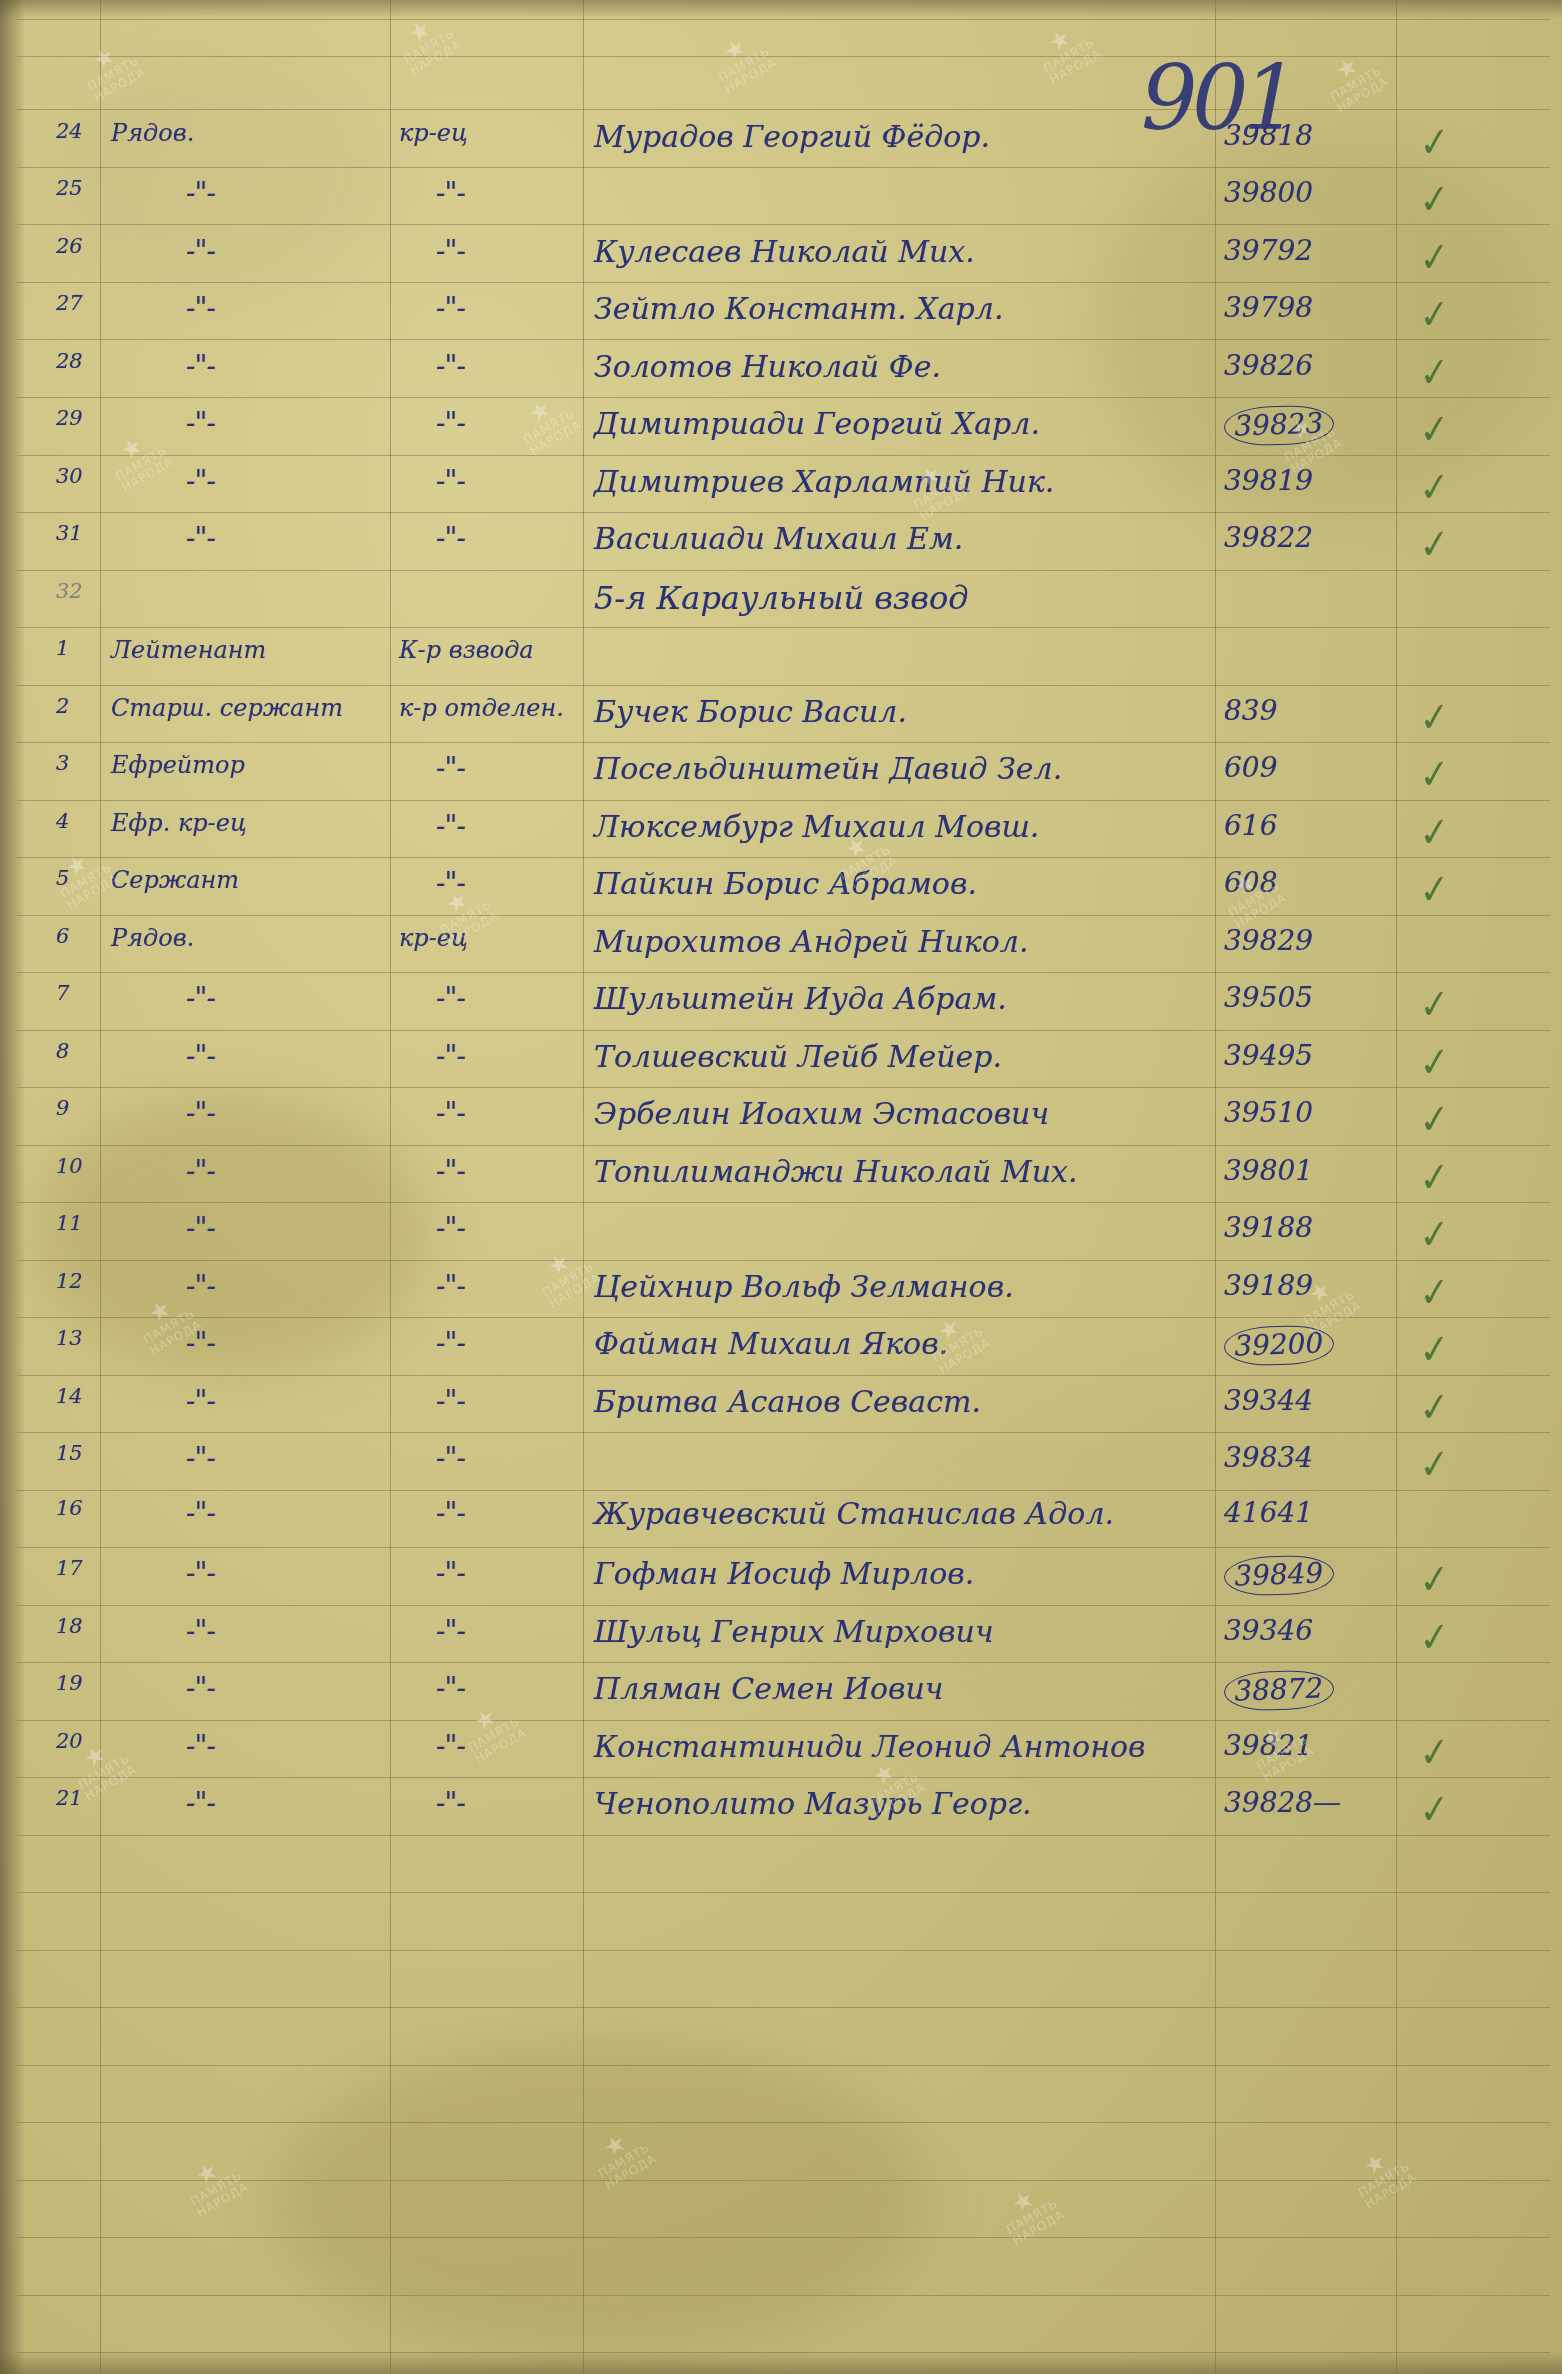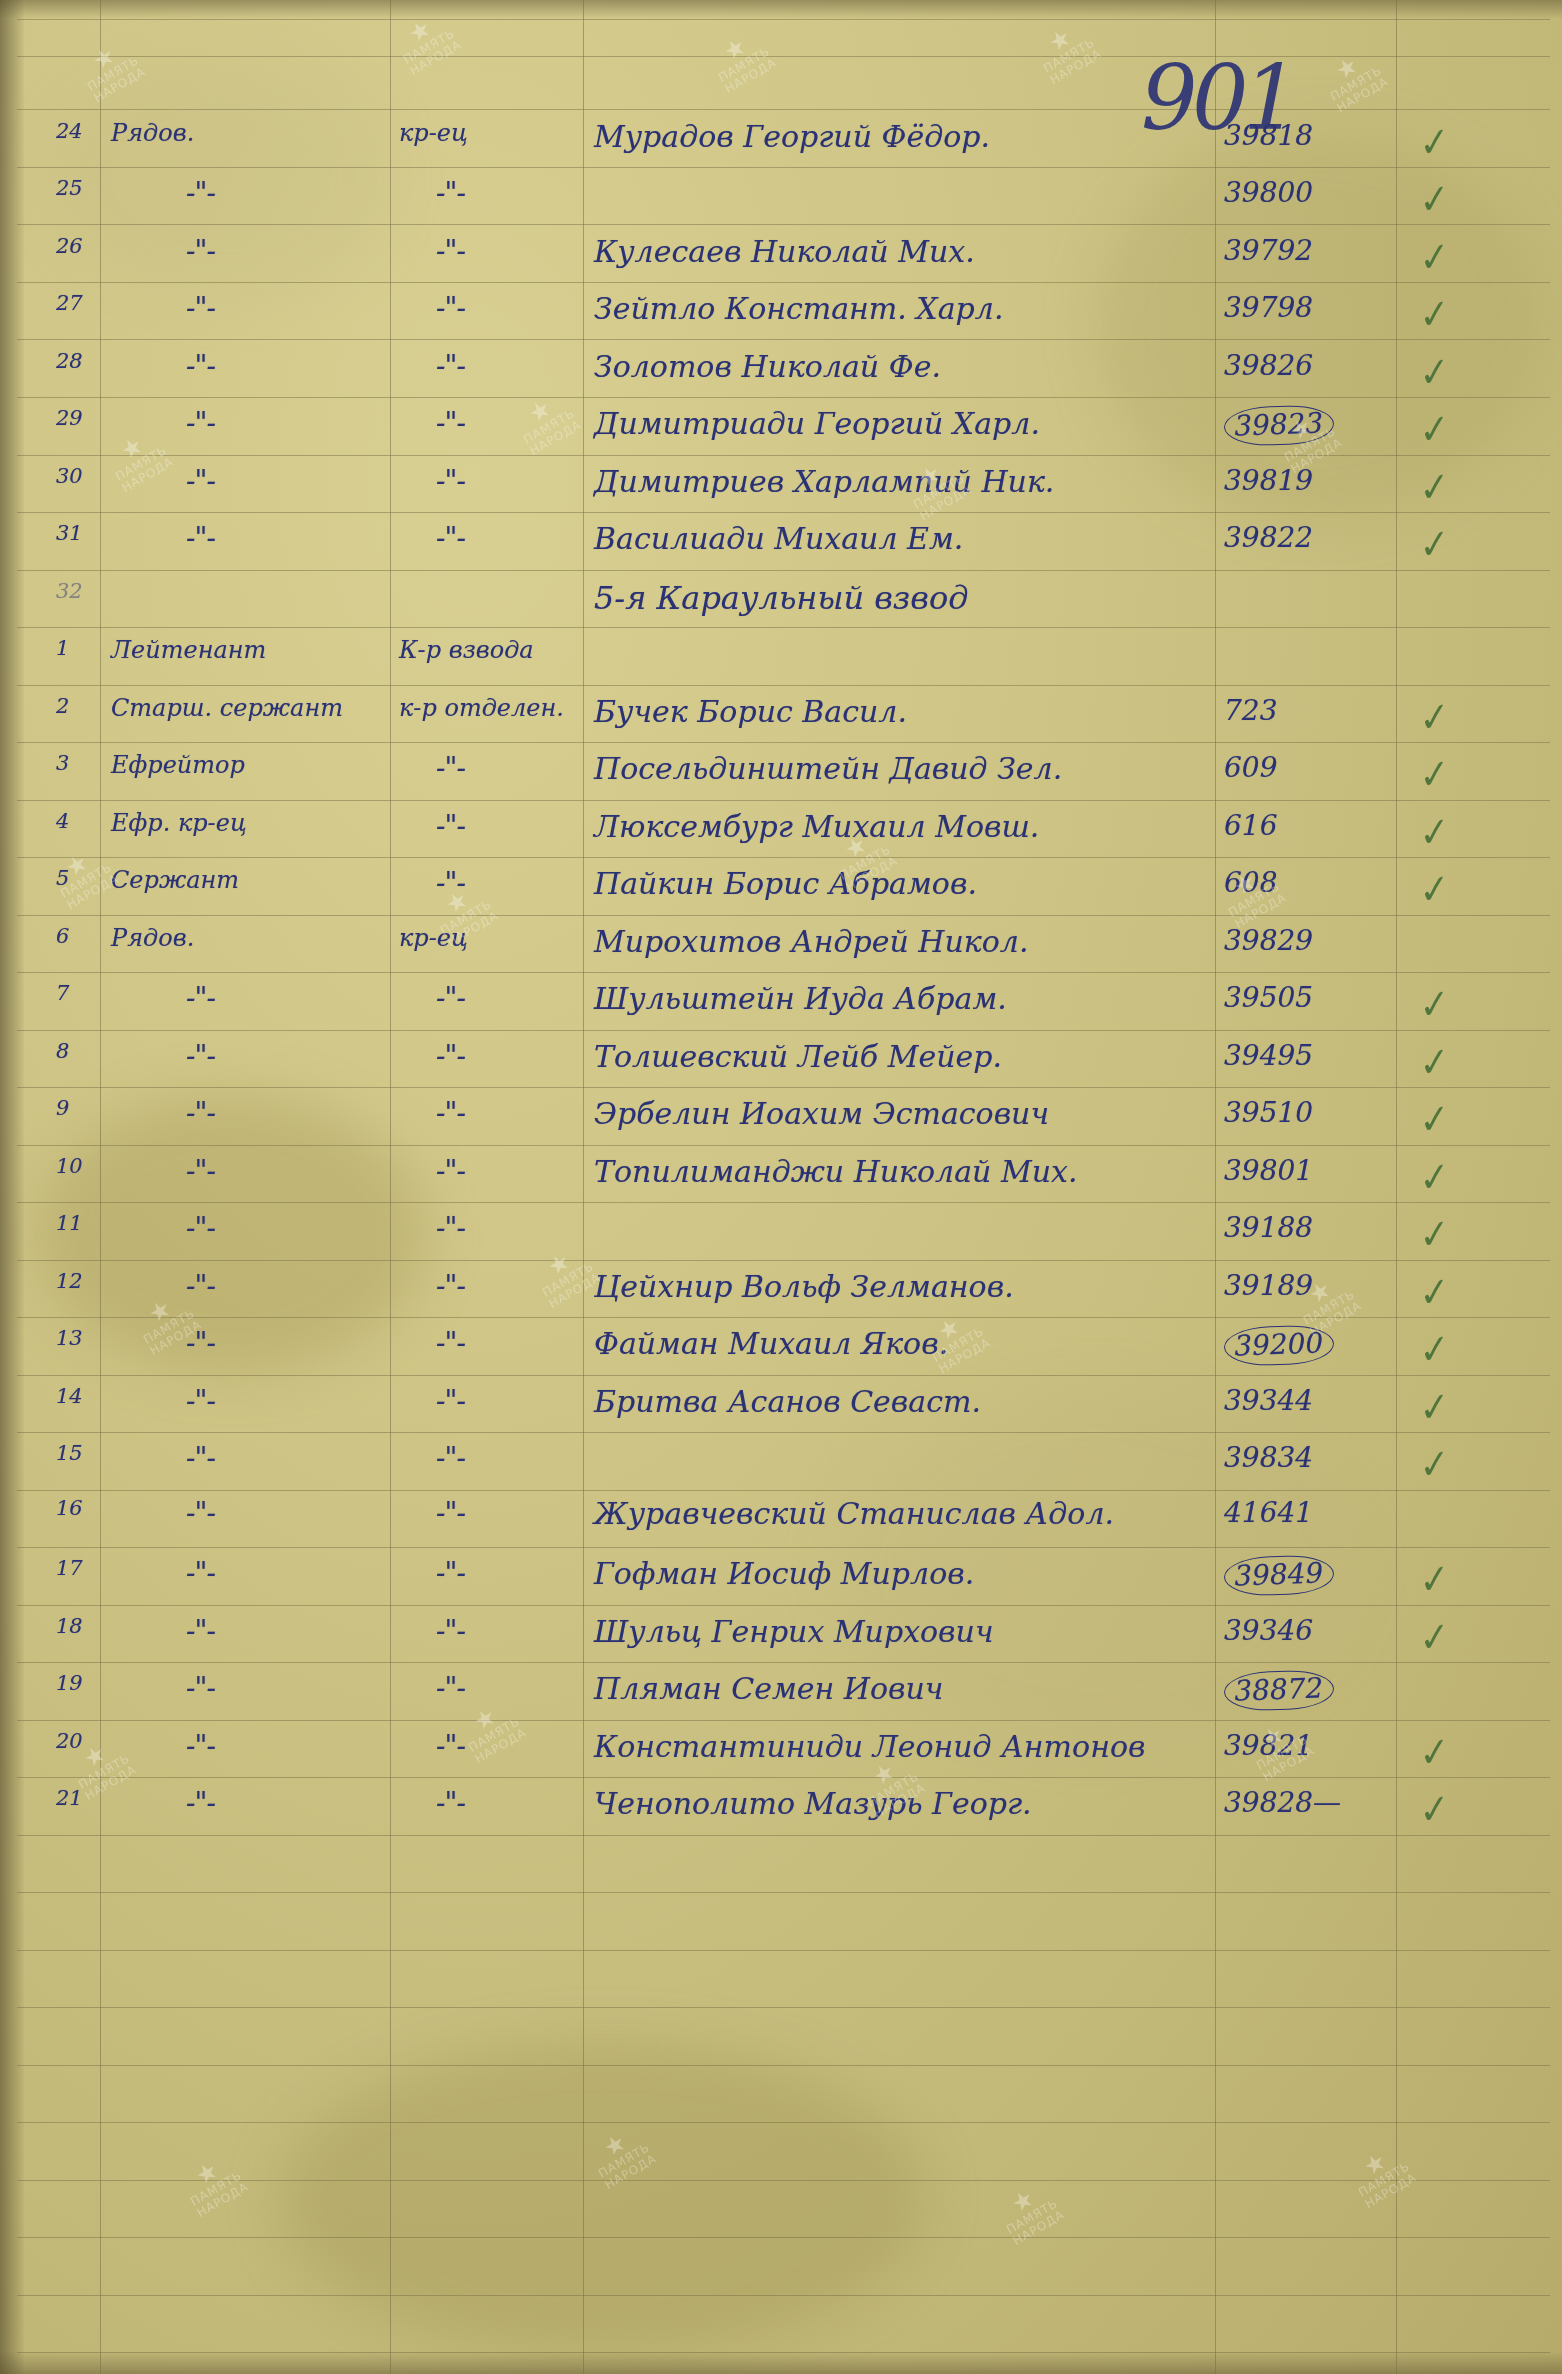--- a/index.html
+++ b/index.html
@@ -280,21 +280,21 @@
       <div class="row" style="top: 636px;">
         <div class="cell c-num">1</div>
         <div class="cell c-rank">Лейтенант</div>
         <div class="cell c-pos">К-р взвода</div>
       </div>
       <div class="row" style="top: 694px;">
         <div class="cell c-num">2</div>
         <div class="cell c-rank">Старш. сержант</div>
         <div class="cell c-pos">к-р отделен.</div>
         <div class="cell c-name">Бучек Борис Васил.</div>
-        <div class="cell c-id">723</div>
+        <div class="cell c-id">839</div>
         <div class="check" style="top: 1.9px;">✓</div>
       </div>
       <div class="row" style="top: 751px;">
         <div class="cell c-num">3</div>
         <div class="cell c-rank">Ефрейтор</div>
         <div class="cell c-pos ditto" style="left: 436px;">-"-</div>
         <div class="cell c-name">Посельдинштейн Давид Зел.</div>
         <div class="cell c-id">609</div>
         <div class="check" style="top: 1.9px;">✓</div>
       </div>

